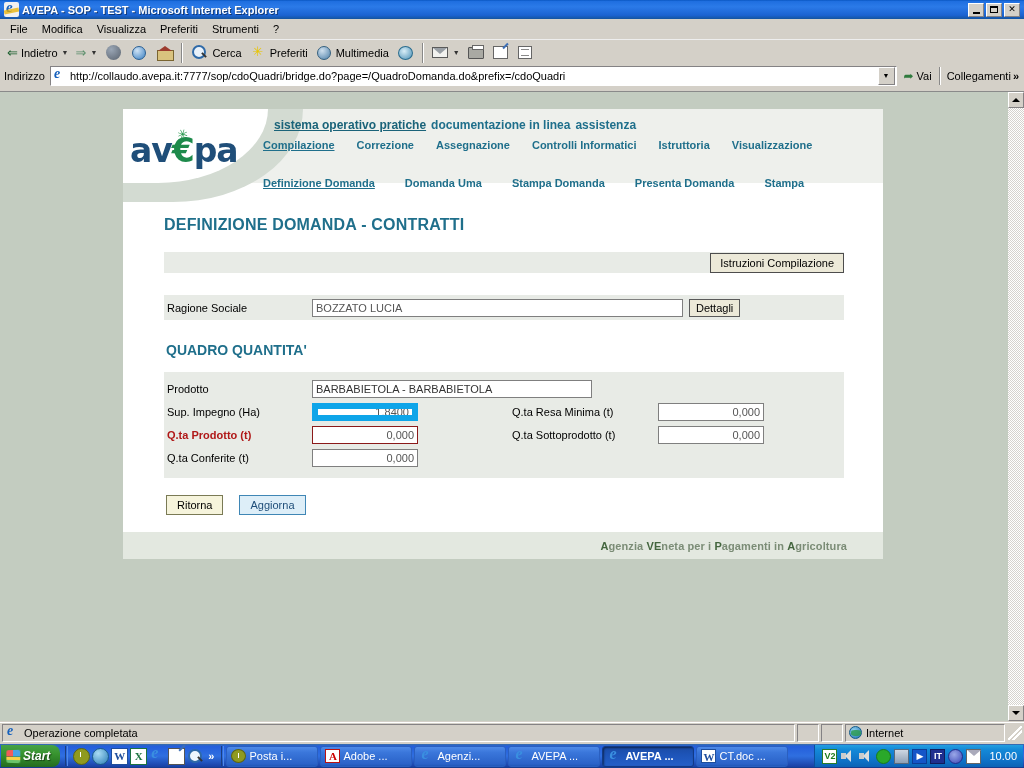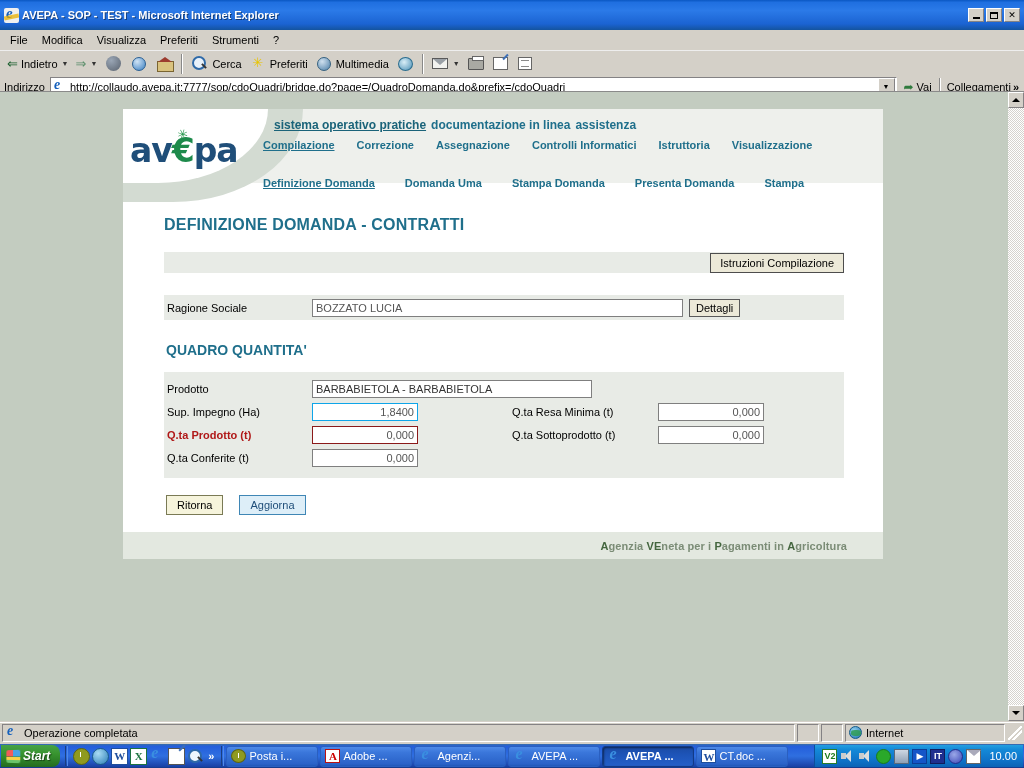--- a/index.html
+++ b/index.html
@@ -10,21 +10,21 @@
     font-family: "Liberation Sans", sans-serif;
     font-size: 11px;
     background: #d4d0c8;
   }
 
   
   #window { width: 1024px; height: 768px; position: relative; background: #d4d0c8; }
 
   
   .titlebar {
-    height: 30px;
+    height: 19px;
     background: linear-gradient(to bottom, #0a57c2 0%, #1f6fe0 8%, #2b7ae8 35%, #1b63d2 80%, #14549f 100%);
     display: flex; align-items: center;
     padding: 4px 2px;
   }
   .titlebar .ie-ico {
     width: 15px; height: 15px; margin: 0 3px 0 2px;
     background: #f0f0f0;
     border-radius: 2px;
     position: relative; flex: 0 0 auto;
     overflow: hidden;
@@ -277,21 +277,21 @@
     width: 680px; background: #e8ebe6; padding: 6px 4px 8px 3px;
   }
   .q-row { display: flex; align-items: center; height: 21px; margin-bottom: 2px; }
   .q-lbl { width: 145px; flex: 0 0 145px; font-size: 11px; color: #000; }
   .q-lbl.req { color: #b01818; font-weight: bold; }
   .inp-prod { width: 280px; color: #333; }
   .inp-num {
     width: 106px; text-align: right; color: #555;
   }
   .inp-num.err { border: 1px solid #8b1a1a; }
-  .inp-num.warn { border: 1px solid #0ea5e9; }
+  .inp-num.warn { border: 6px solid #0ea5e9; }
   .q-col2 { margin-left: 94px; display: flex; align-items: center; }
   .q-lbl2 { width: 146px; flex: 0 0 146px; font-size: 11px; color: #000; }
 
   .btn-row { display: flex; gap: 16px; margin: 17px 0 0 2px; }
   .btn-ritorna { background: #f6f4dc; border: 1px solid #7a7a55; padding: 3px 10px; }
   .btn-aggiorna { background: #ddeef8; border: 1px solid #3f86b5; color: #1f4e79; padding: 3px 10px; }
 
   .footer-strip {
     position: absolute; left: 0; bottom: 0; width: 760px; height: 27px;
     background: #e3e8e0; display: flex; align-items: center; justify-content: flex-end;

